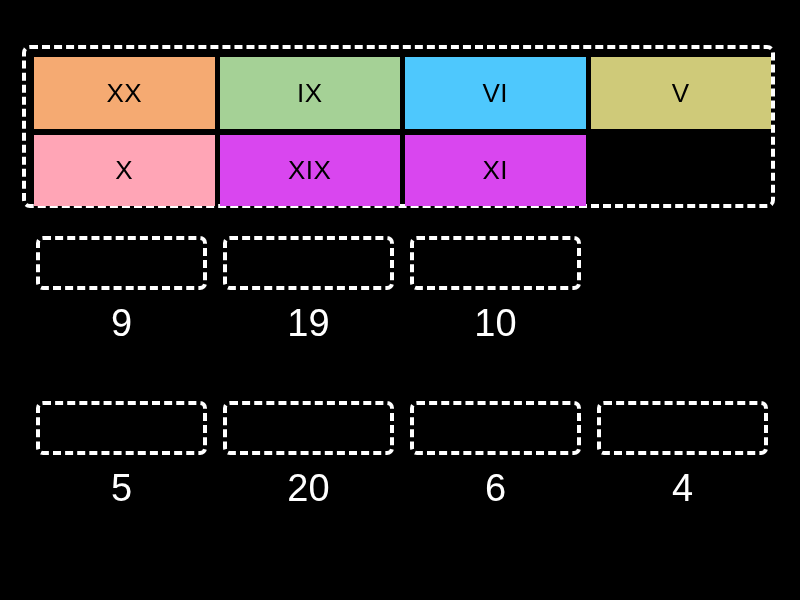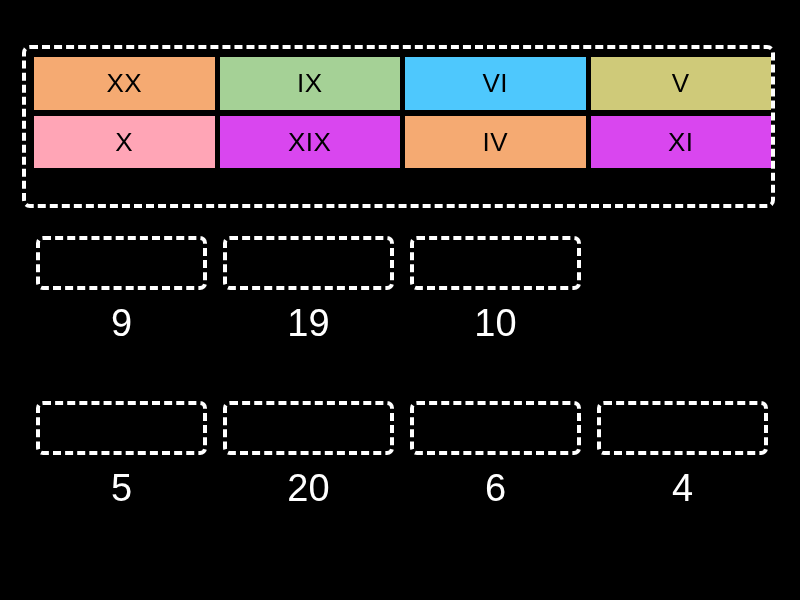--- a/index.html
+++ b/index.html
@@ -25,21 +25,21 @@
     box-sizing: border-box;
     border: 4px dashed #ffffff;
     border-radius: 8px;
     padding: 0;
   }
   .tile-grid {
     position: absolute;
     left: 8px;
     top: 8px;
     width: 737px;
-    height: 111px;
+    height: 149px;
     display: grid;
     grid-template-columns: repeat(4, 1fr);
     grid-template-rows: repeat(2, 1fr);
     column-gap: 5px;
     row-gap: 6px;
   }
   .tile {
     display: flex;
     align-items: center;
     justify-content: center;
@@ -93,21 +93,20 @@
 
 <div class="tile-bank">
   <div class="tile-grid">
 
     <div class="tile" style="background-color: rgb(245, 170, 114);">XX</div>
     <div class="tile" style="background-color: rgb(165, 209, 150); text-align: center;">IX</div>
     <div class="tile" style="background-color: rgb(78, 200, 253);">VI</div>
     <div class="tile" style="background-color: rgb(207, 202, 121);">V</div>
     <div class="tile" style="background-color: rgb(255, 165, 182);">X</div>
     <div class="tile" style="background-color: #d946ef;">XIX</div>
-    <div class="tile" style="background-color: rgb(245, 170, 114);">IV</div>
     <div class="tile" style="background-color: #d946ef;">XI</div>
 
   </div>
 </div>
 
 <div class="answer-row row-1">
 
   <div class="answer-cell">
     <div class="dropzone"></div>
     <div class="answer-label">9</div>

